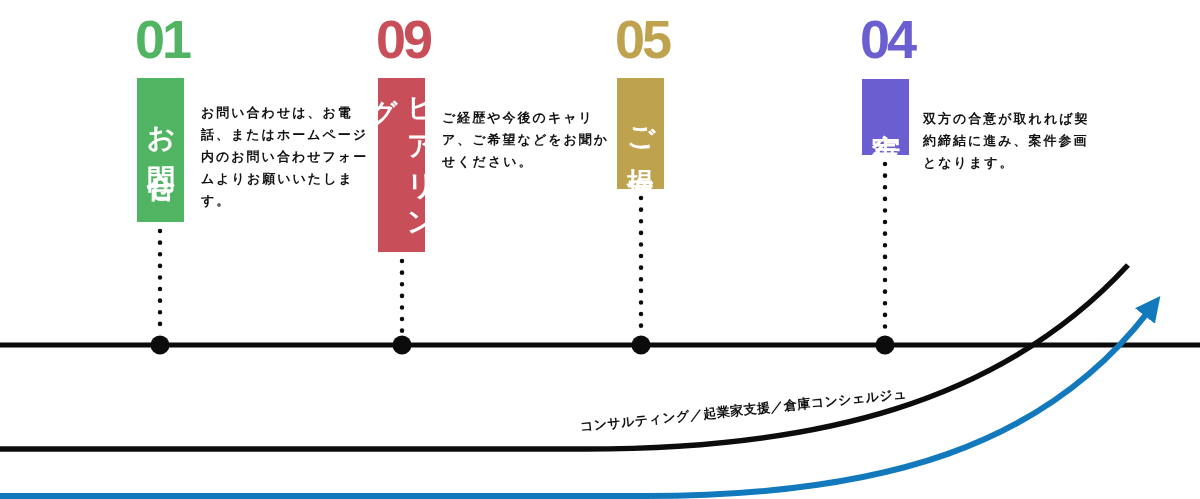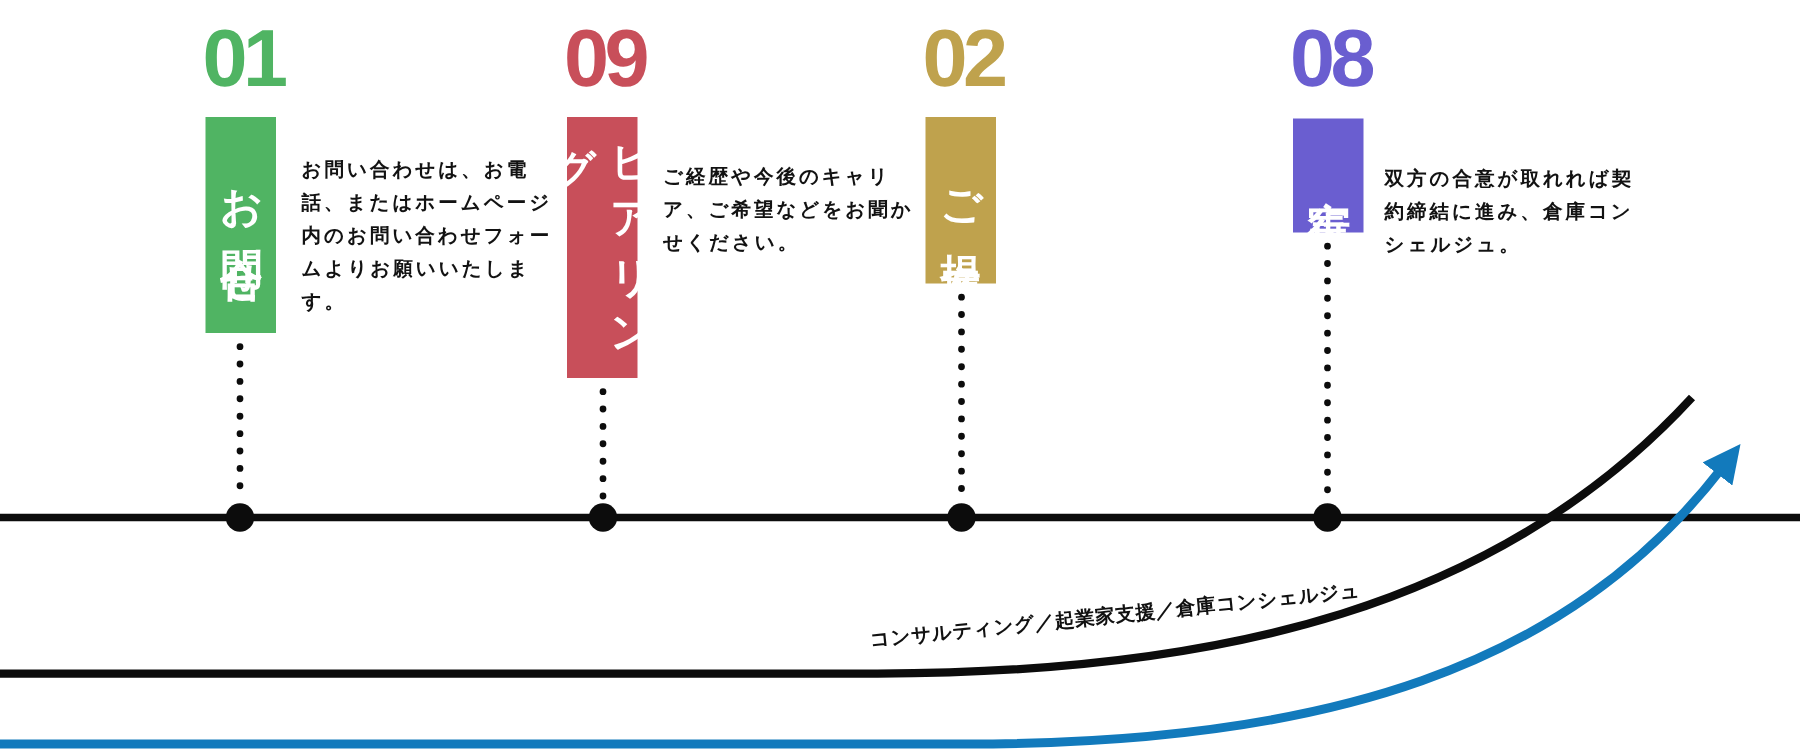--- a/index.html
+++ b/index.html
@@ -38,31 +38,31 @@
   }
   svg.overlay{position:absolute;left:0;top:0;}
 </style>
 </head>
 <body>
 
 <div class="stage">
 
   <div class="num" id="num0" style="--c: #50b463;">01</div>
   <div class="num" id="num1" style="--c: #c84f5a;">09</div>
-  <div class="num" id="num2" style="--c: #bfa24d;">02</div>
-  <div class="num" id="num3" style="--c: #6a5ed0;">08</div>
+  <div class="num" id="num2" style="--c: #bfa24d;">05</div>
+  <div class="num" id="num3" style="--c: #6a5ed0;">04</div>
 
   <div class="vbox" id="box0" style="--c: #50b463;">お問合せ</div>
   <div class="vbox" id="box1" style="--c: #c84f5a;">ヒアリング</div>
   <div class="vbox" id="box2" style="--c: #bfa24d;">ご提案</div>
   <div class="vbox" id="box3" style="--c: #6a5ed0;">実行</div>
 
   <div class="desc" id="desc1">ご経歴や今後のキャリア、ご希望などをお聞かせください。</div>
   <div class="desc" id="desc0">お問い合わせは、お電話、またはホームページ内のお問い合わせフォームよりお願いいたします。</div>
-  <div class="desc" id="desc3">双方の合意が取れれば契約締結に進み、倉庫コンシェルジュ。</div>
+  <div class="desc" id="desc3">双方の合意が取れれば契約締結に進み、案件参画となります。</div>
 
   <svg class="overlay" width="1200" height="499" viewBox="0 0 1200 499">
     <defs>
       <marker id="arrow" viewBox="0 0 10 10" refX="2" refY="5" markerWidth="4.2" markerHeight="4.2" orient="auto">
         <path d="M0 0 L10 5 L0 10 z" fill="#127abc"></path>
       </marker>
     </defs>
 
     <path d="M160 219 V321" fill="none" stroke-width="4.5" stroke-dasharray="0.1 11.5" stroke-linecap="round" stroke="#0c0c0c"></path>
     <path d="M402 249 V321" fill="none" stroke-width="4.5" stroke-dasharray="0.1 11.5" stroke-linecap="round" stroke="#0c0c0c"></path>

